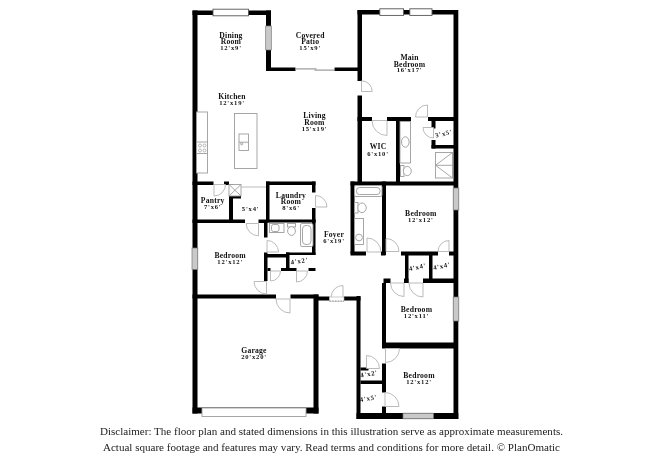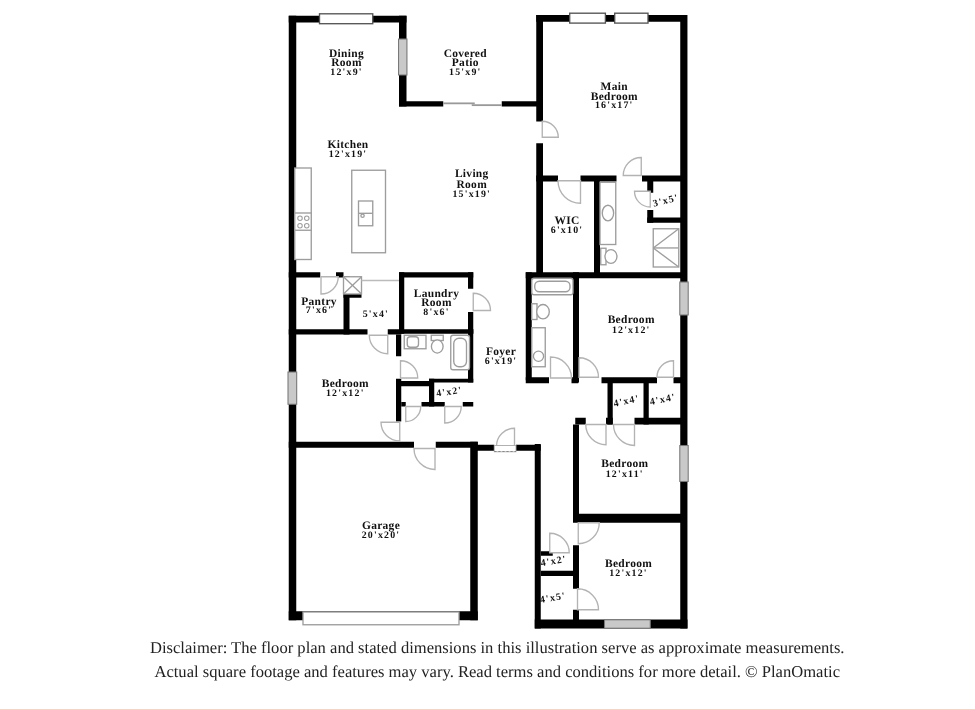--- a/index.html
+++ b/index.html
@@ -1,16 +1,16 @@
 <!DOCTYPE html>
 <html><head>
 <meta charset="utf-8">
 <style>
   html,body{margin:0;padding:0;background:#fff;}
-  #page{position:relative;width:650px;height:473px;background:#c2410c;overflow:hidden;}
+  #page{position:relative;width:650px;height:473px;background:#e5e5e5;overflow:hidden;}
   svg{position:absolute;left:0;top:0;}
   text{font-family:"Liberation Serif",serif;font-weight:bold;fill:#111;}
   .dim{font-size:6.6px;letter-spacing:0.8px;}
   .room{font-size:7.65px;letter-spacing:0.2px;}
   .disc{font-size:11.05px;font-weight:normal;fill:#222;}
 </style>
 </head>
 <body>
 <div id="page">
 <svg width="650" height="473" viewBox="0 0 650 473">

